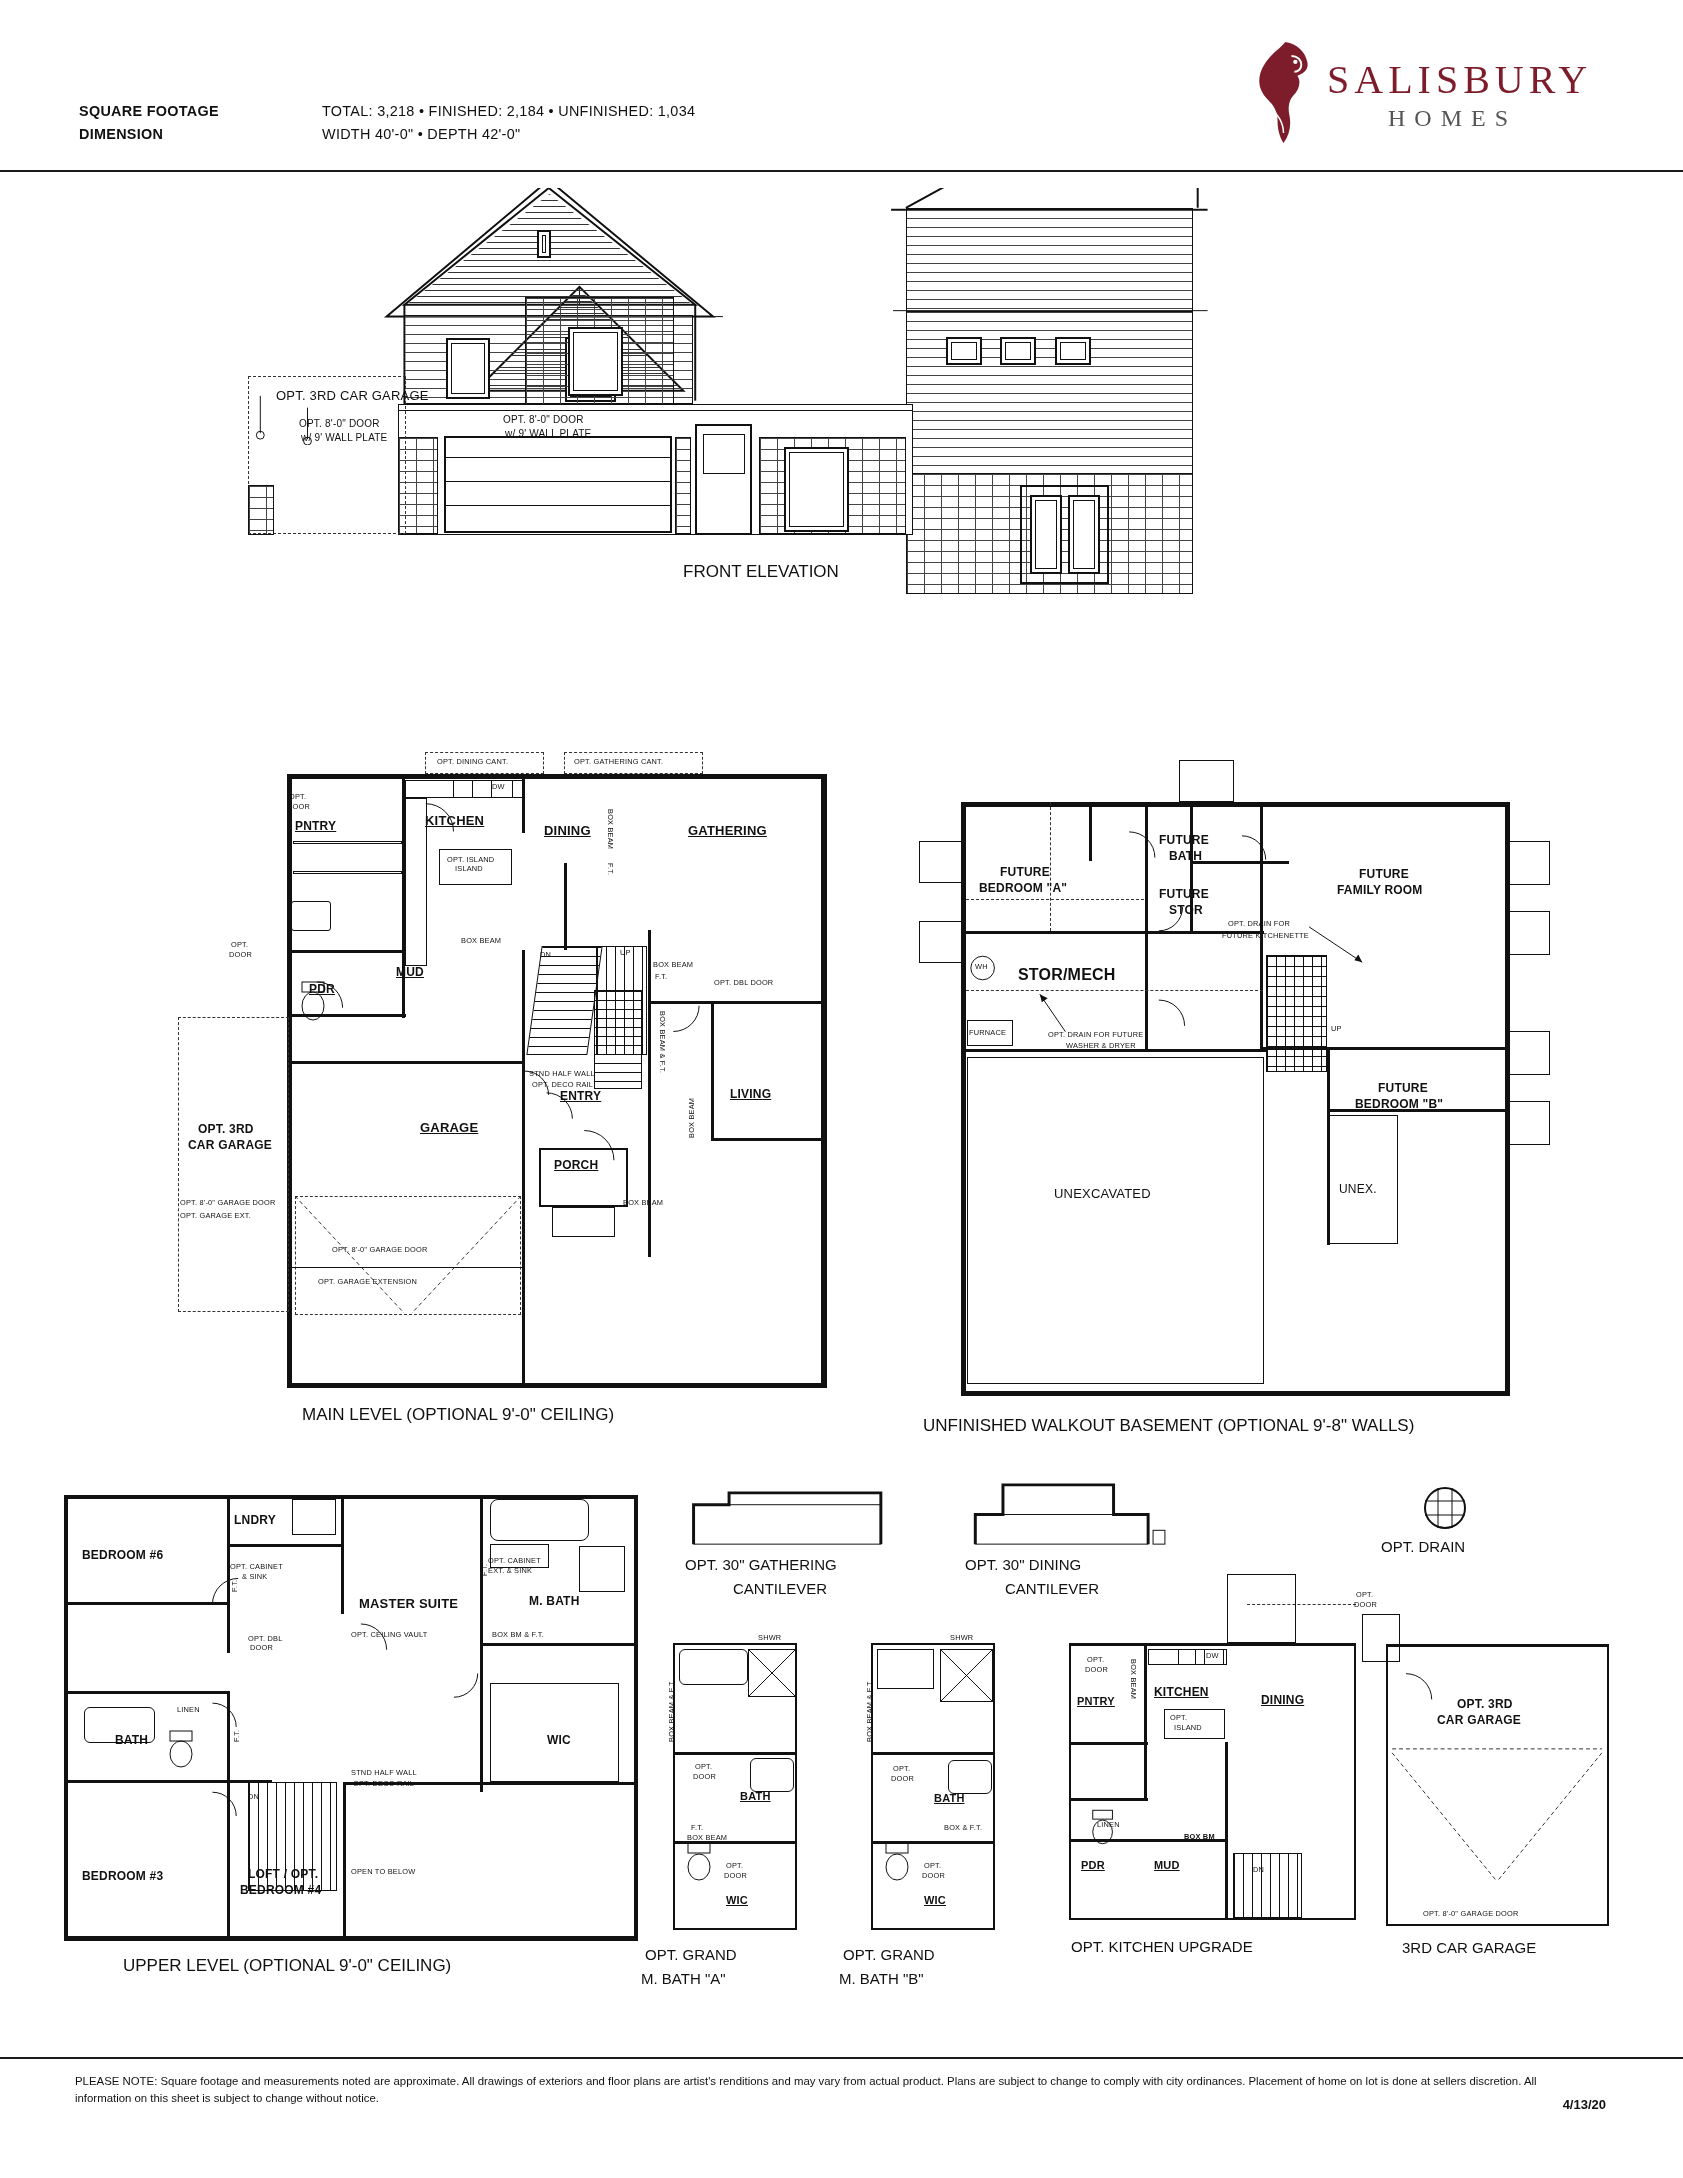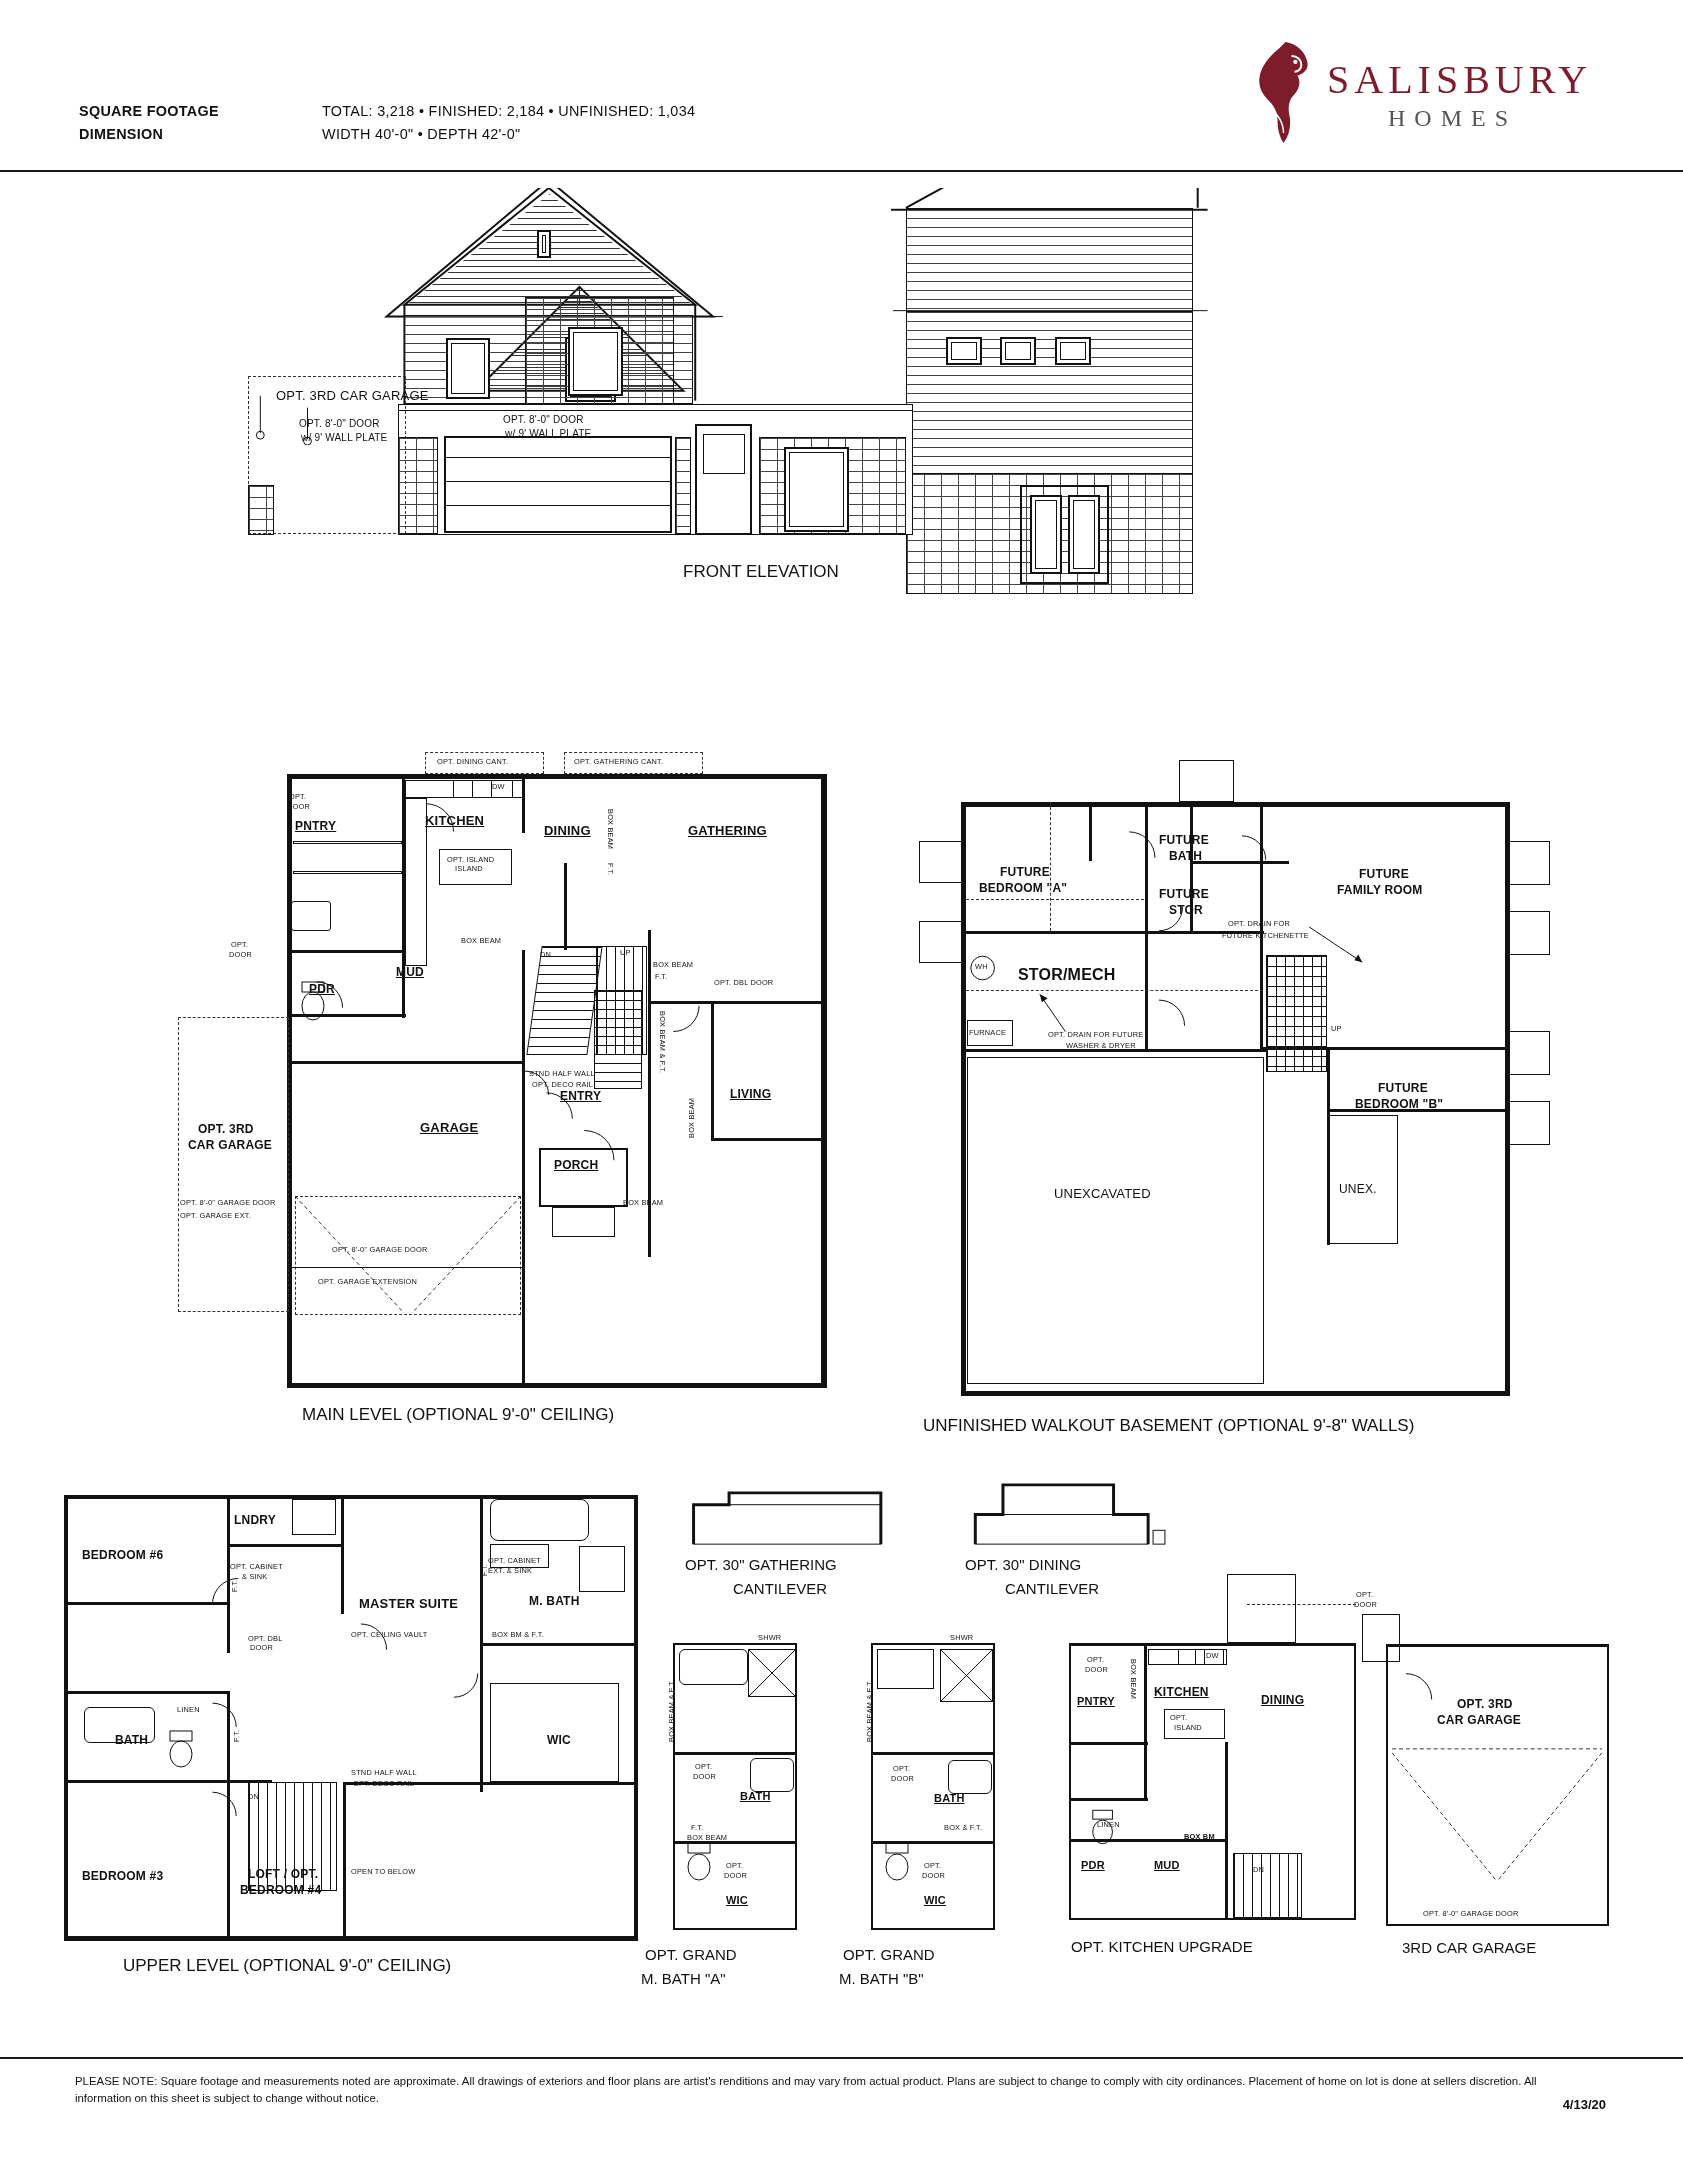--- a/index.html
+++ b/index.html
@@ -447,20 +447,30 @@
     <svg style="position:absolute; left:0; top:0; width:228px; height:79px;" viewBox="0 0 230 80">
       <polyline points="10,70 10,40 38,40 38,10 150,10 150,40 185,40 185,70" fill="none" stroke="#111" stroke-width="3"></polyline>
       <line x1="38" y1="40" x2="150" y2="40" stroke="#111" stroke-width="1"></line>
       <line x1="10" y1="70" x2="185" y2="70" stroke="#111" stroke-width="1"></line>
       <rect x="190" y="56" width="12" height="14" fill="none" stroke="#111"></rect>
     </svg>
     <div class="caption" style="left:0px; top:81px; font-size:15px;">OPT. 30" DINING</div>
     <div class="caption" style="left:40px; top:105px; font-size:15px;">CANTILEVER</div>
   </div>
 
+  <div style="position:absolute; left:1371px; top:1485px; width:178px; height:89px;">
+    <svg style="position:absolute; left:51px; top:0; width:46px; height:46px;" viewBox="0 0 46 46">
+      <circle cx="23" cy="23" r="20" fill="none" stroke="#111" stroke-width="2"></circle>
+      <line x1="3" y1="16" x2="43" y2="16" stroke="#111"></line>
+      <line x1="3" y1="30" x2="43" y2="30" stroke="#111"></line>
+      <line x1="16" y1="3" x2="16" y2="43" stroke="#111"></line>
+      <line x1="30" y1="3" x2="30" y2="43" stroke="#111"></line>
+    </svg>
+    <div class="caption" style="left:10px; top:53px; font-size:15px;">OPT. DRAIN</div>
+  </div>
 
   <div style="position:absolute; left:653px; top:1643px; width:178px; height:356px;">
     <div class="box" style="left:20px; top:0px; width:124px; height:287px; border-width:2px;"></div>
     <div class="wall" style="left:20px; top:109px; width:124px; height:3px;"></div>
     <div class="wall" style="left:20px; top:198px; width:124px; height:3px;"></div>
     <div class="boxthin" style="left:26px; top:6px; width:69px; height:36px; border-radius:6px;"></div>
     <div class="boxthin" style="left:95px; top:6px; width:48px; height:48px;"></div>
     <svg style="position:absolute;left:95px;top:6px;width:48px;height:48px;" viewBox="0 0 48 48">
       <line x1="0" y1="0" x2="48" y2="48" stroke="#111"></line>
         <line x1="48" y1="0" x2="0" y2="48" stroke="#111"></line>

